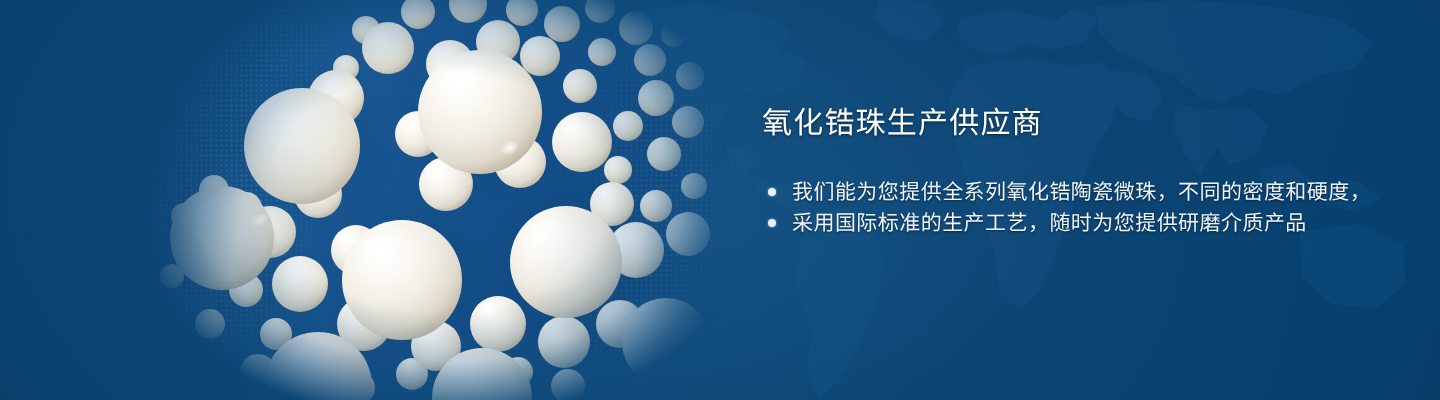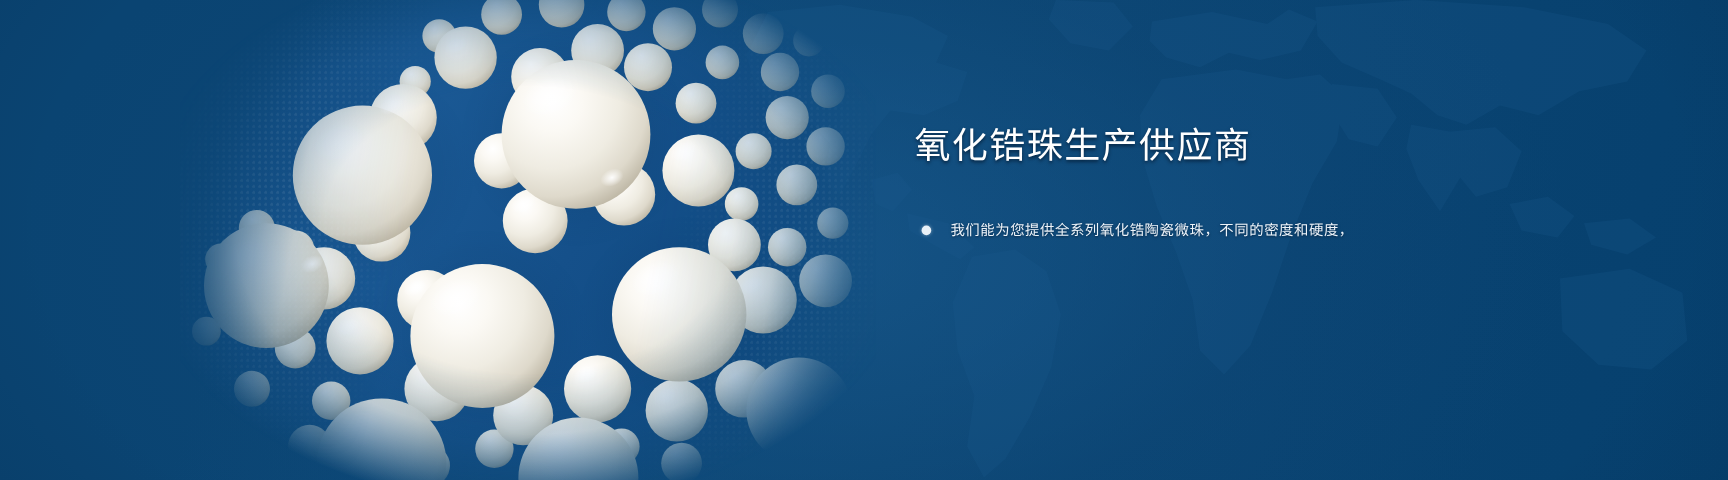--- a/index.html
+++ b/index.html
@@ -73,21 +73,21 @@
     line-height:1.25;
     text-shadow:0 1px 3px rgba(0,14,30,.65);
   }
   .bullet-list{
     list-style:none;margin:38px 0 0 0;padding:0;
   }
   .bullet-item{
     position:relative;
     padding-left:30px;
     margin-bottom:7px;
-    font-size:12px;
+    font-size:21px;
     line-height:24px;
     color:#eef4fa;
     letter-spacing:.45px;
     text-shadow:0 1px 2px rgba(0,14,30,.6);
   }
   .bullet-item:last-child{margin-bottom:0;}
   .bullet-dot{
     position:absolute;left:6px;top:8px;
     width:8px;height:8px;border-radius:50%;
     background:#e9f1f8;
@@ -277,17 +277,21 @@
     <h1 class="headline">氧化锆珠生产供应商</h1>
 
     <ul class="bullet-list">
 
       <li class="bullet-item">
         <span class="bullet-dot"></span>
         <span class="bullet-line">我们能为您提供全系列氧化锆陶瓷微珠，不同的密度和硬度，</span>
       </li>
 
 
+      <li class="bullet-item">
+        <span class="bullet-dot"></span>
+        <span class="bullet-line">采用国际标准的生产工艺，随时为您提供研磨介质产品</span>
+      </li>
 
     </ul>
   </div>
 
 </div>
 
 </body></html>

